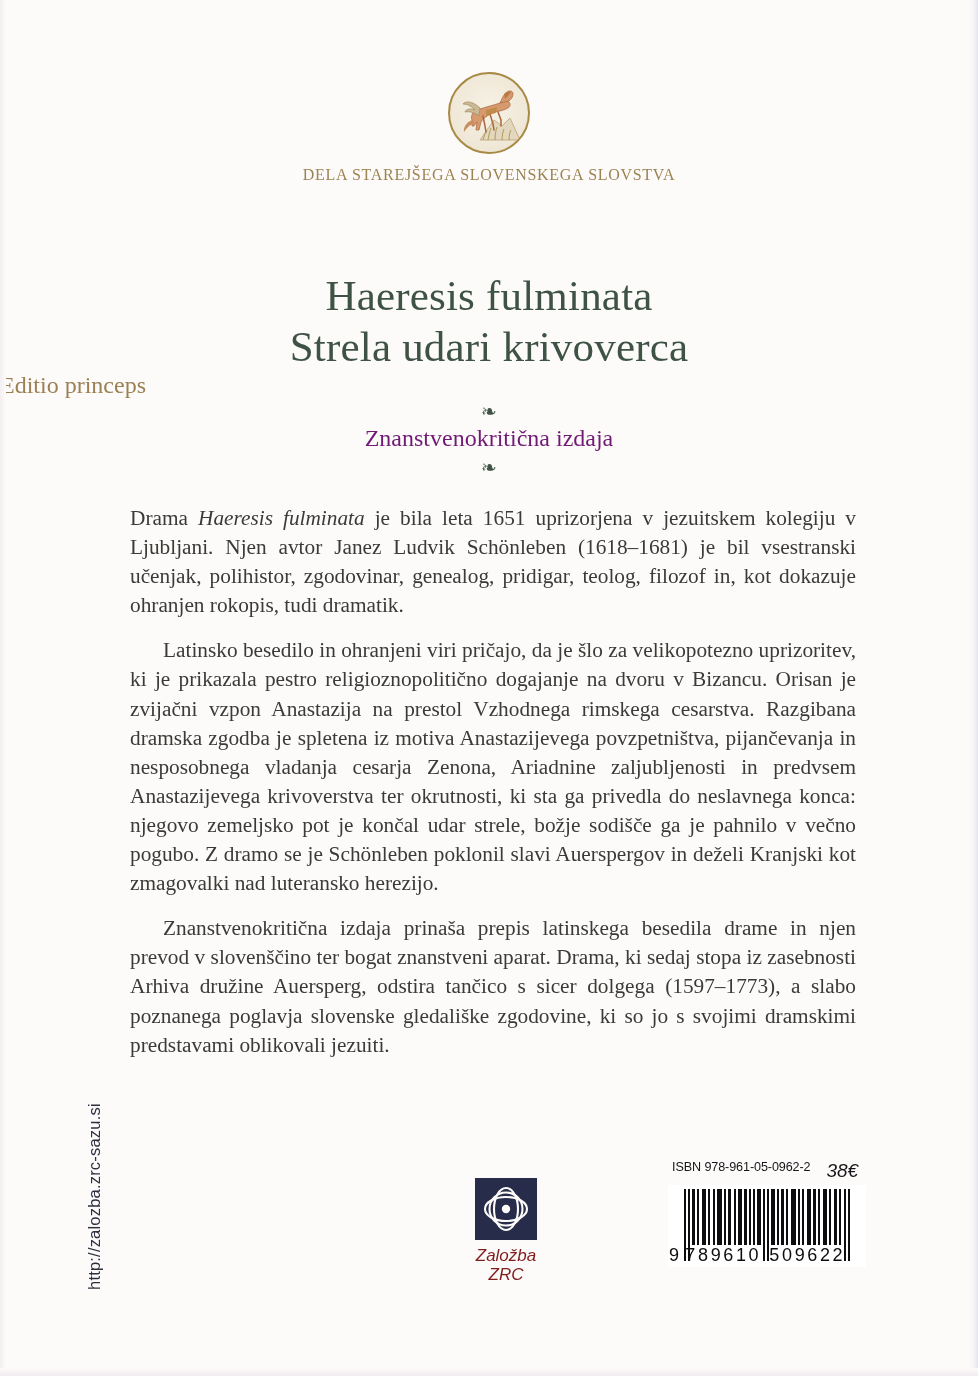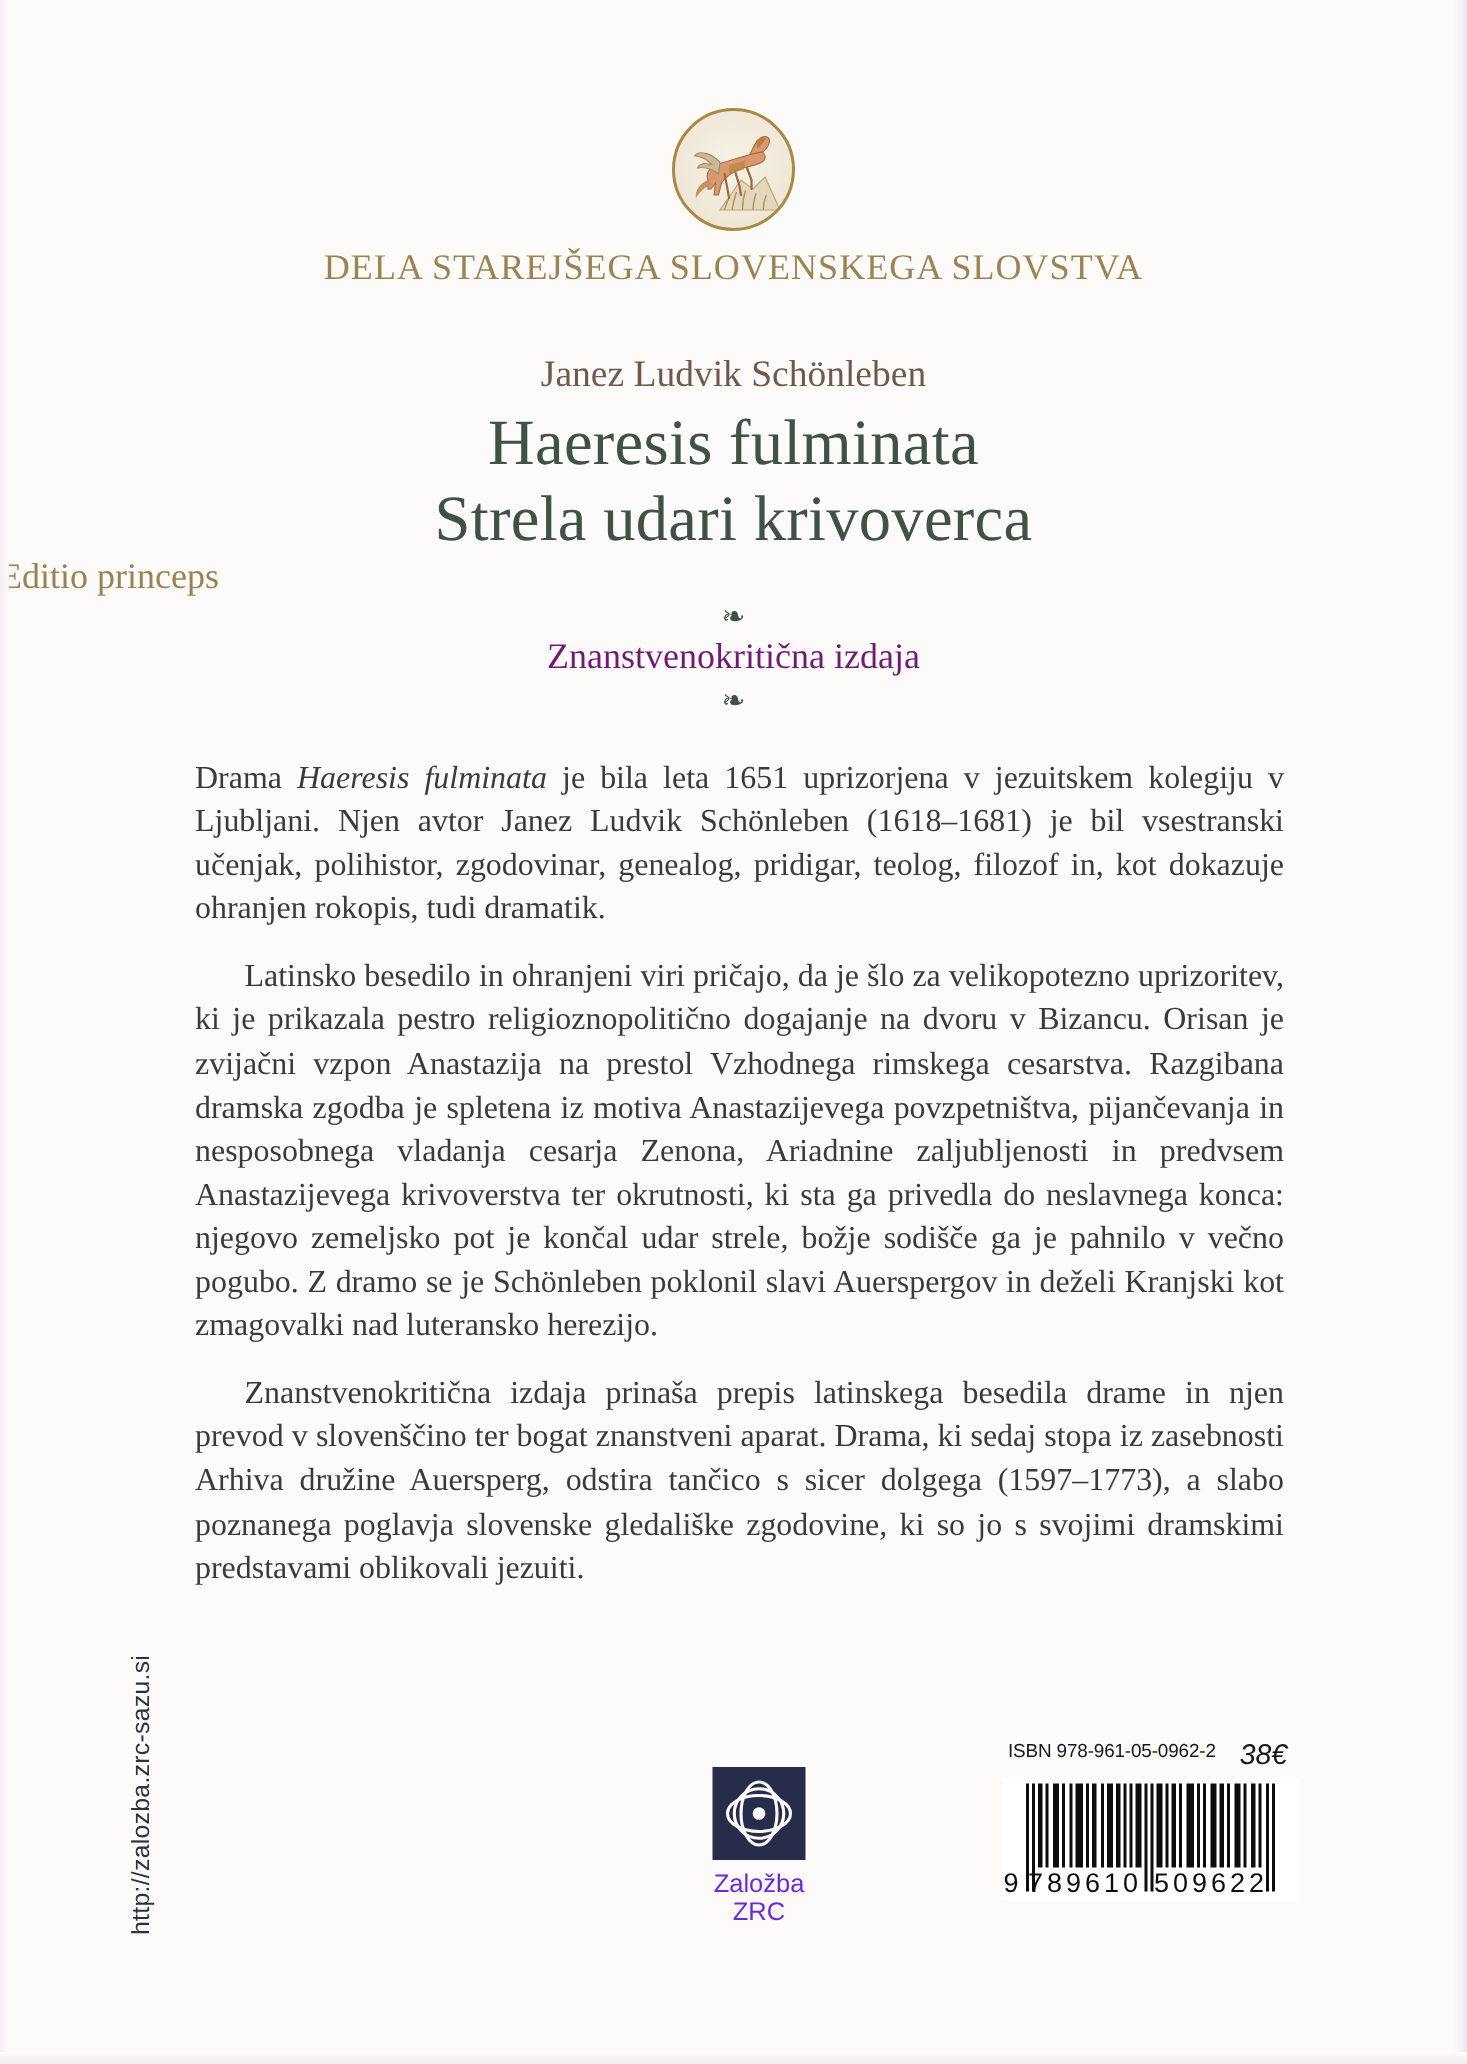--- a/index.html
+++ b/index.html
@@ -41,21 +41,21 @@
     width:82px; height:82px; border-radius:50%;
     border:2px solid #a98a45;
     background: radial-gradient(circle at 50% 45%, #f7f2e6 0%, #efe7d6 70%, #e8dfcb 100%);
     position:relative; overflow:hidden;
   }
   .emblem svg { position:absolute; left:0; top:0; }
 
   .series-name {
     position:absolute; left:0; right:0; top:166px;
     text-align:center;
-    font-size:24px;
+    font-size:16px;
     letter-spacing:0.7px;
     color:#9d8353;
     font-family:"Liberation Serif", serif;
   }
 
   
   .author {
     position:absolute; left:0; right:0; top:236px;
     text-align:center;
     font-size:25px;
@@ -124,21 +124,21 @@
     width:120px; text-align:center;
   }
   .pub-mark {
     width:62px; height:62px; margin:0 auto;
     background:#262c4a; position:relative; overflow:hidden;
   }
   .pub-mark svg { position:absolute; left:0; top:0; }
   .pub-name {
     margin-top:6px;
     font-family:"Liberation Sans", sans-serif;
-    font-size:17px; color:#6d28d9; line-height:19px;
+    font-size:17px; color:#7f1d1d; line-height:19px;font-style:italic;
   }
 
   
   .isbn-block {
     position:absolute; left:668px; top:1160px; width:200px;
   }
   .isbn-line {
     display:flex; align-items:flex-start; gap:16px;
     font-family:"Liberation Sans", sans-serif;
     font-size:12.6px; color:#16161a;
@@ -198,21 +198,20 @@
 
         <path d="M22 46 C17 48 13 53 14 58 C17 53 21 50 25 49 Z" fill="#c98f62"></path>
 
         <path d="M36 36 C40 35 44 34 47 33 L46 39 C42 40 39 41 36 42 Z" fill="#b9863f" opacity="0.75"></path>
       </svg>
     </div>
   </div>
 
   <div class="series-name">DELA STAREJŠEGA SLOVENSKEGA SLOVSTVA</div>
 
-  <div class="author">Janez Ludvik Schönleben</div>
   <div class="title1">Haeresis fulminata</div>
   <div class="title2">Strela udari krivoverca</div>
   <div class="edition">Editio princeps</div>
   <div class="ornament orn1">❧</div>
   <div class="scholarly">Znanstvenokritična izdaja</div>
   <div class="ornament orn2">❧</div>
 
   <div class="blurb">
     <p class="first">Drama <i>Haeresis fulminata</i> je bila leta 1651 uprizorjena v jezuitskem kolegiju v Ljubljani. Njen avtor Janez Ludvik Schönleben (1618–1681) je bil vsestranski učenjak, polihistor, zgodovinar, genealog, pridigar, teolog, filozof in, kot dokazuje ohranjen rokopis, tudi dramatik.</p>
     <p>Latinsko besedilo in ohranjeni viri pričajo, da je šlo za velikopotezno uprizoritev, ki je prikazala pestro religioznopolitično dogajanje na dvoru v Bizancu. Orisan je zvijačni vzpon Anastazija na prestol Vzhodnega rimskega cesarstva. Razgibana dramska zgodba je spletena iz motiva Anastazijevega povzpetništva, pijančevanja in nesposobnega vladanja cesarja Zenona, Ariadnine zaljubljenosti in predvsem Anastazijevega krivoverstva ter okrutnosti, ki sta ga privedla do neslavnega konca: njegovo zemeljsko pot je končal udar strele, božje sodišče ga je pahnilo v večno pogubo. Z dramo se je Schönleben poklonil slavi Auerspergov in deželi Kranjski kot zmagovalki nad luteransko herezijo.</p>

